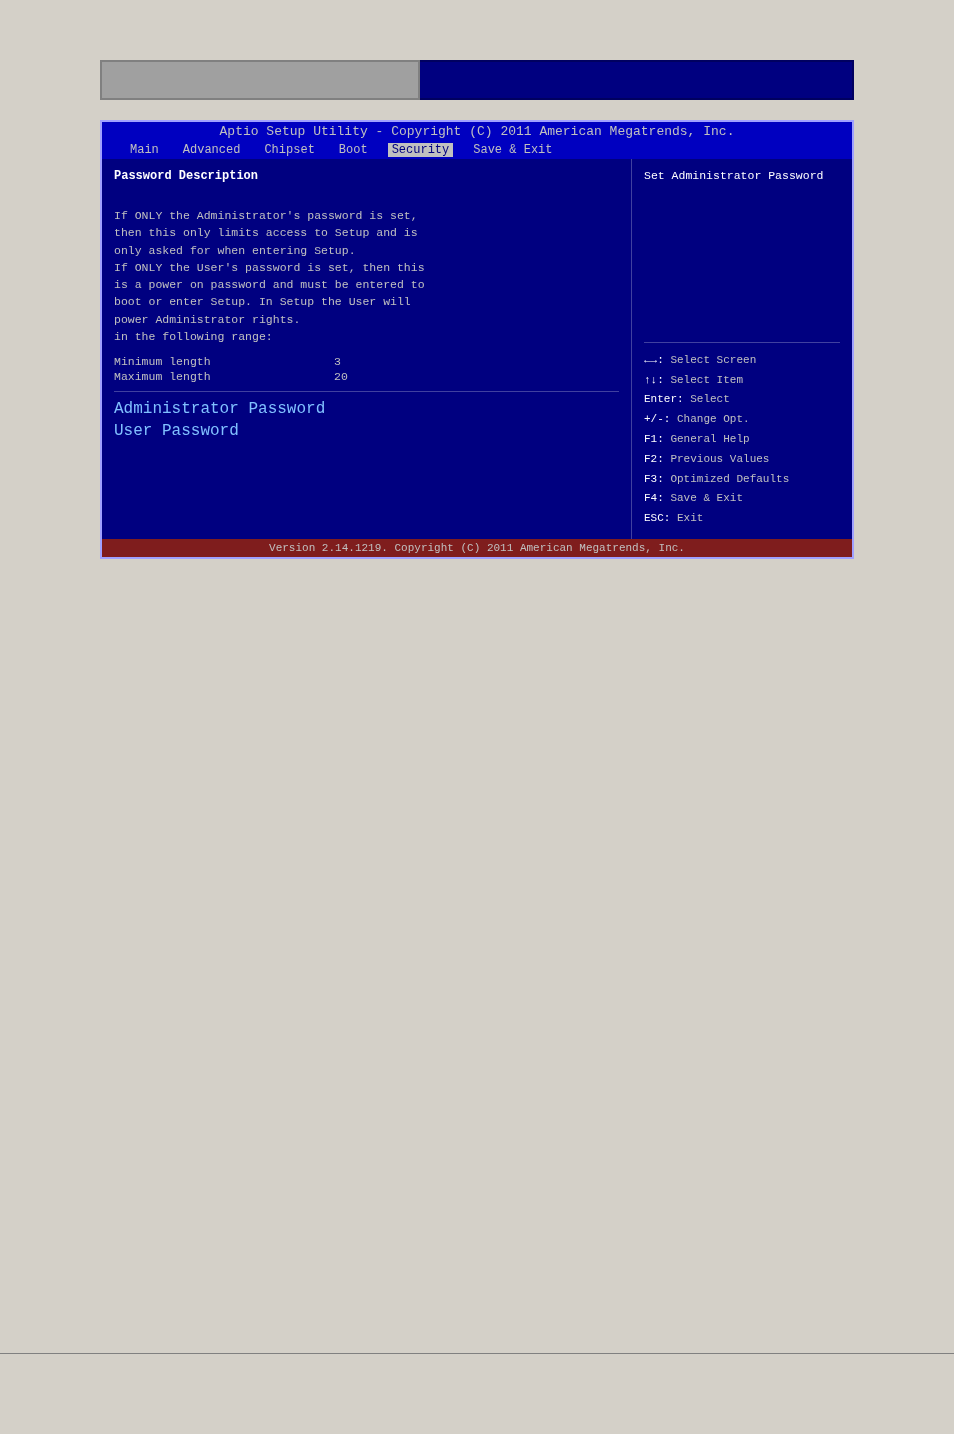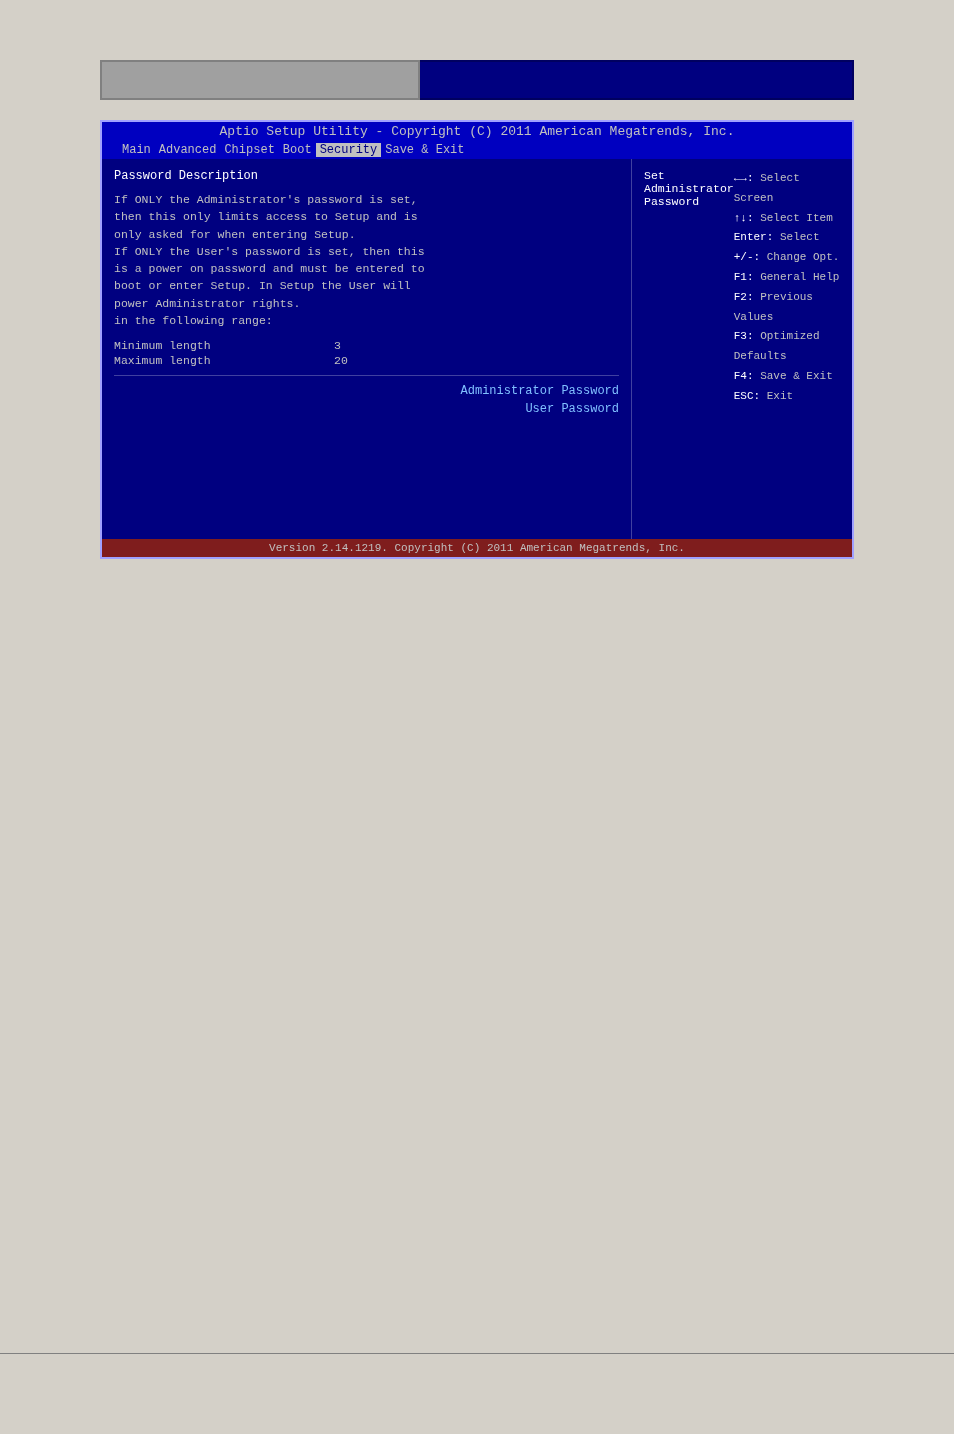--- a/index.html
+++ b/index.html
@@ -49,22 +49,23 @@
     .bios-title-bar {
       background: #0000c0;
       color: #c0c0c0;
       text-align: center;
       padding: 2px 4px;
       font-size: 13px;
     }
 
     .bios-menu-bar {
       background: #0000c0;
-      padding: 2px 16px;
-      display: flex;
+      padding: 2px 24px;
+      display: flex;
+      gap: 16px;
       font-size: 12px;
       color: #c0c0c0;
     }
 
     .menu-item {
       cursor: pointer;
       padding: 0 4px;
     }
 
     .menu-item.active {
@@ -83,27 +84,27 @@
       padding: 10px 12px;
       border-right: 1px solid #4040a0;
       color: #c0c0c0;
     }
 
     .bios-right {
       width: 220px;
       padding: 10px 12px;
       color: #c0c0c0;
       display: flex;
-      flex-direction: row;
+      flex-direction: column;
     }
 
     .section-title {
       color: #ffffff;
-      font-weight: normal;
-      margin-bottom: 8px;
+      font-weight: bold;
+      margin-bottom: 24px;
       font-size: 12px;
     }
 
     .description-text {
       font-size: 11.5px;
       color: #c0c0c0;
       line-height: 1.5;
       margin-bottom: 10px;
       font-family: Liberation Mono, monospace;
     }
@@ -126,23 +127,22 @@
 
     .separator {
       border: none;
       border-top: 1px solid #4040a0;
       margin: 8px 0;
     }
 
     .password-link {
       color: #80c0ff;
       cursor: pointer;
-      font-size: 12px;
+      font-size: 16px;
       margin-bottom: 4px;
-      text-align: right;
     }
 
     .right-top {
       flex: 1;
     }
 
     .right-action {
       color: #ffffff;
       font-size: 11.5px;
       margin-bottom: 6px;

